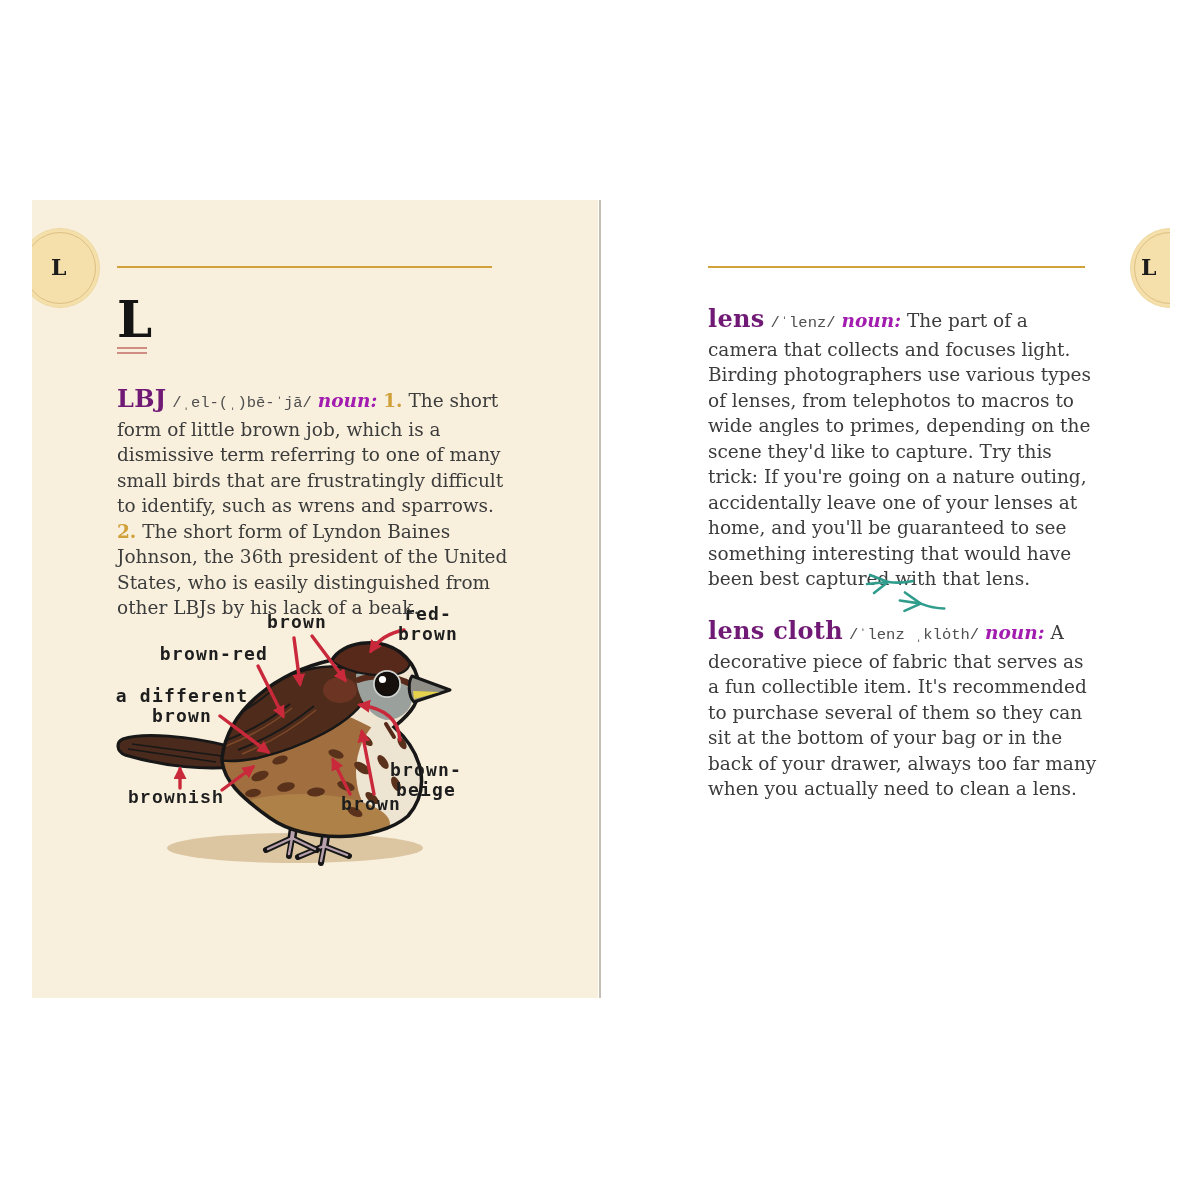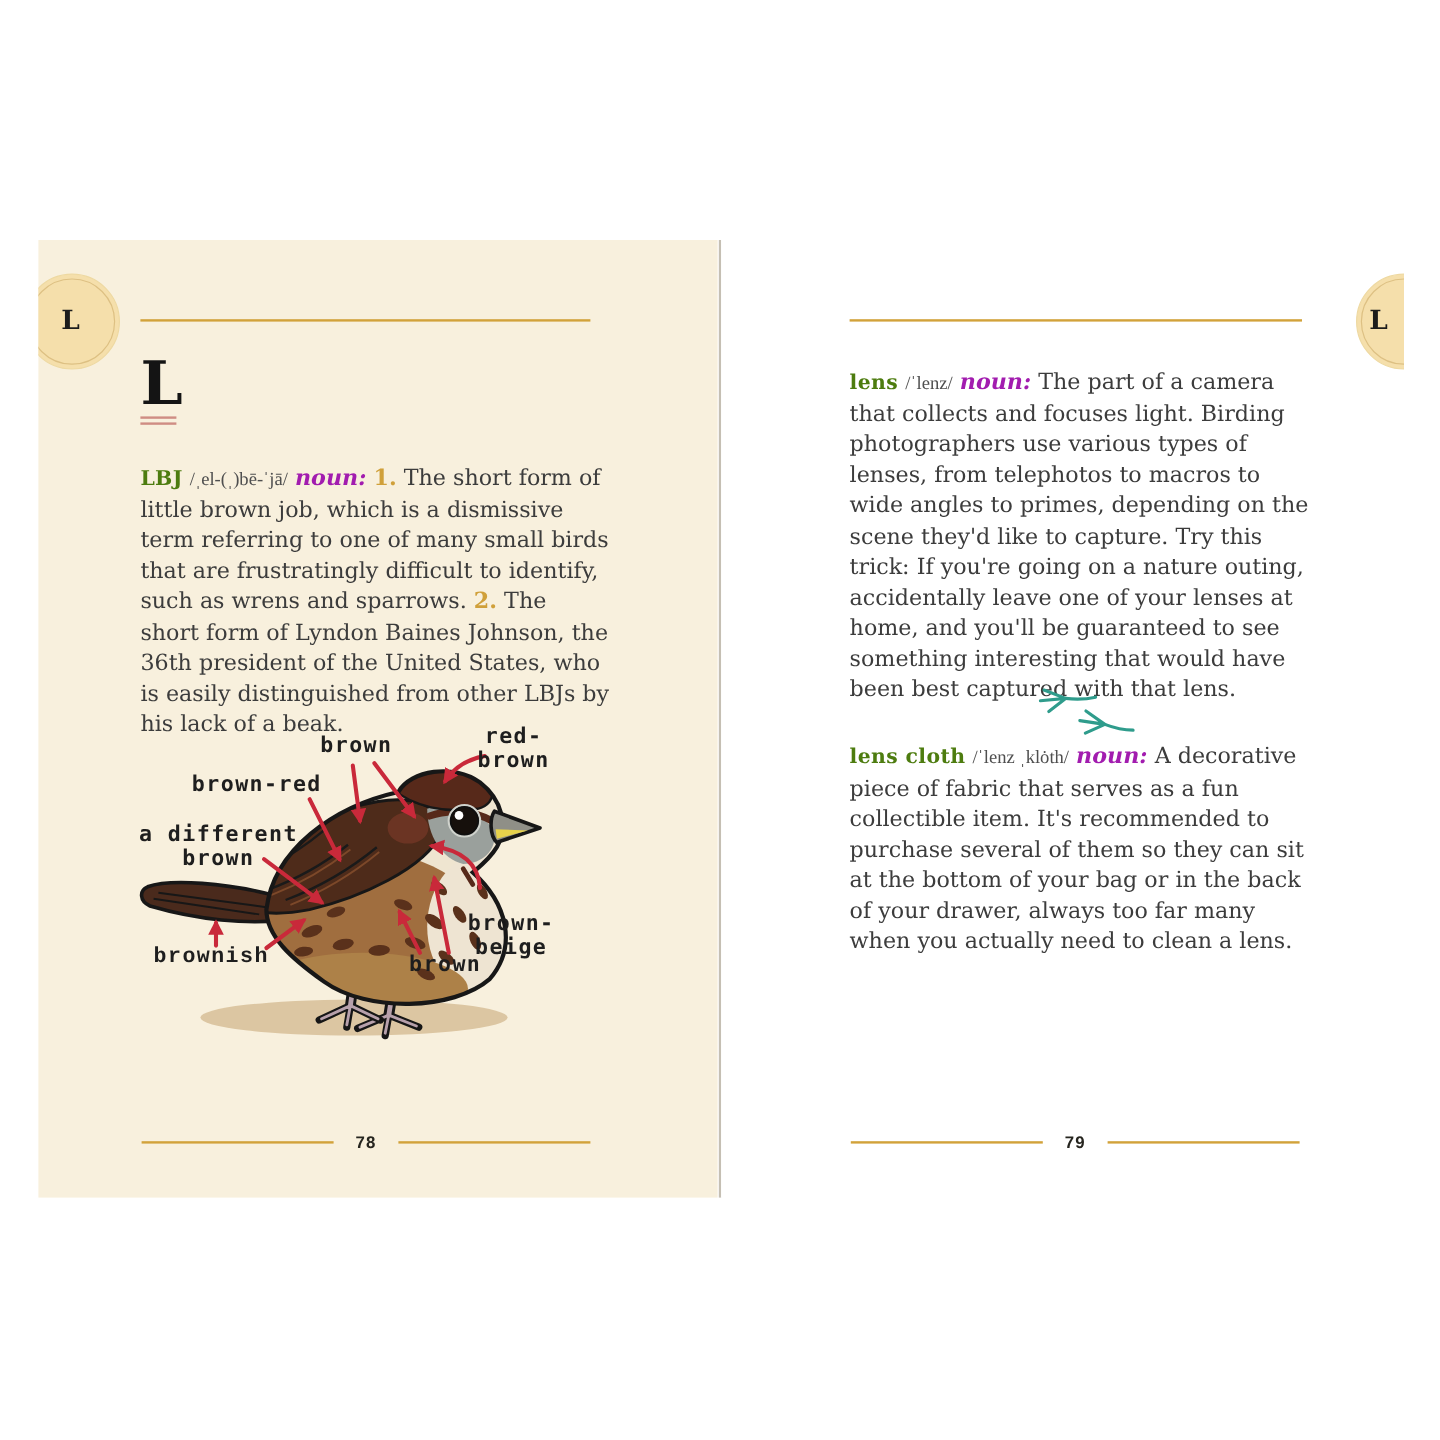--- a/index.html
+++ b/index.html
@@ -38,22 +38,22 @@
   #drop-cap-wrap{position:absolute;left:85px;top:96px;}
   #drop-cap{font-size:50px;line-height:48px;font-weight:bold;color:#141414;}
   .dc-line{width:30px;height:2px;background:#cf8d83;margin-top:3px;}
   .dc-line:first-of-type{margin-top:6px;}
 
   
   .entry{position:absolute;margin:0;font-size:18.5px;line-height:25.5px;color:#3c3c3c;}
   #lbj-entry{left:85px;top:186px;width:392px;}
   #lens-entry{left:107px;top:106px;width:392px;}
   #lens-cloth-entry{left:107px;top:418px;width:392px;}
-  .hw{font-weight:bold;font-size:17px;color:#4d7c0f;letter-spacing:.3px;}
-  .pron{font-family:Liberation Serif, serif;font-size:15.5px;color:#4f4f4f;}
+  .hw{font-weight:bold;font-size:24px;color:#701a75;letter-spacing:.3px;}
+  .pron{font-family:Liberation Mono, monospace;font-size:15.5px;color:#4f4f4f;}
   .pos{font-style:italic;font-weight:bold;color:#a21caf;}
   .num{font-weight:bold;color:#d0a03a;}
 
   
   #illustration{position:absolute;left:78px;top:400px;width:430px;height:295px;}
   #illustration svg{position:absolute;left:0;top:0;}
   .bird-label{position:absolute;transform:translateX(-50%);text-align:center;
       font-family:"DejaVu Sans Mono",monospace;font-weight:bold;font-size:18px;
       letter-spacing:1.2px;line-height:20px;color:#1e1e1e;white-space:nowrap;}
 
@@ -207,25 +207,20 @@
       </div>
       <div class="bird-label" style="left:261px;top:194px;">
         <span>brown</span>
       </div>
       <div class="bird-label" style="left:316px;top:128px;margin-top:32px;">
         <div>brown-</div>
         <div>beige</div>
       </div>
     </div>
 
-    <div class="footer">
-      <div class="rule"></div>
-      <div class="num">78</div>
-      <div class="rule"></div>
-    </div>
   </div>
 
   <div class="page" id="right-page">
 
     <div class="tab" id="right-tab">
       <span class="tab-letter">L</span>
     </div>
 
     <div class="top-rule"></div>
 
@@ -251,20 +246,15 @@
       </svg>
     </div>
 
     <p class="entry" id="lens-cloth-entry">
       <span class="hw">lens cloth</span>
       <span class="pron">/ˈlenz ˌklȯth/</span>
       <span class="pos">noun:</span>
       <span>A decorative piece of fabric that serves as a fun collectible item. It's recommended to purchase several of them so they can sit at the bottom of your bag or in the back of your drawer, always too far many when you actually need to clean a lens.</span>
     </p>
 
-    <div class="footer">
-      <div class="rule"></div>
-      <div class="num">79</div>
-      <div class="rule"></div>
-    </div>
   </div>
 
 </div>
 
 </body></html>

